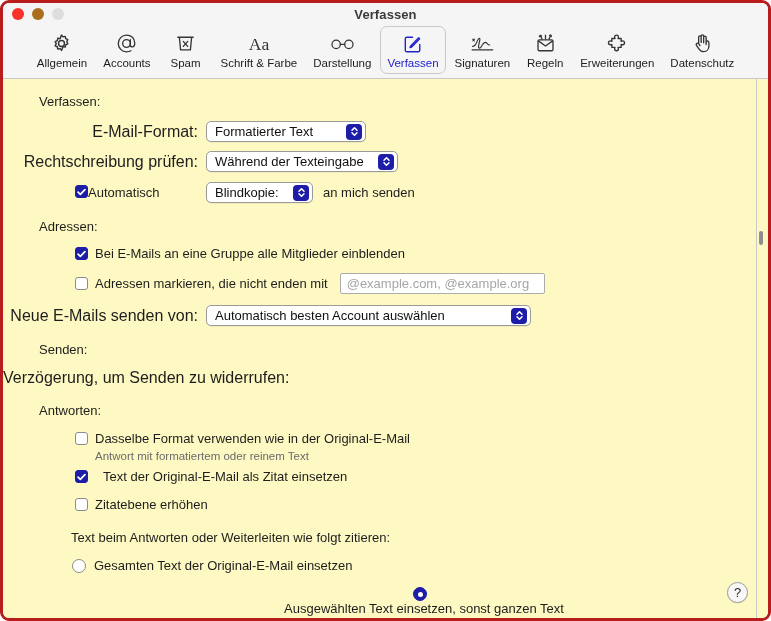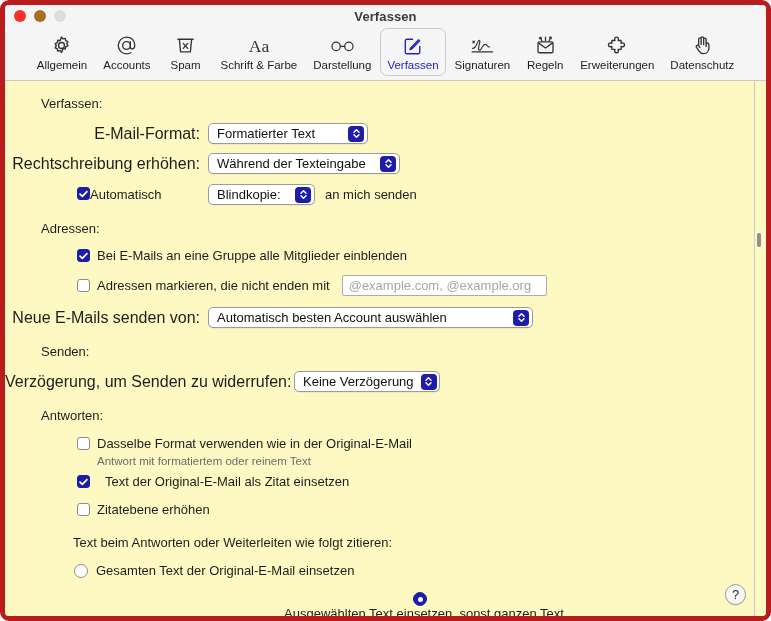--- a/index.html
+++ b/index.html
@@ -7,21 +7,21 @@
     margin: 0; padding: 0;
     width: 771px; height: 621px;
     background: #ffffff;
     font-family: "Liberation Sans", sans-serif;
     -webkit-font-smoothing: antialiased;
   }
   #window {
     position: relative;
     width: 771px; height: 621px;
     background: #f5f5f5;
-    border: 5px solid #b91c1c;
+    border: 3px solid #b91c1c;
     border-radius: 9px;
     overflow: hidden;
   }
 
   
   #titlebar {
     position: relative;
     height: 22px;
     background: #f5f5f5;
     display: flex;
@@ -315,21 +315,21 @@
         <span class="parrow">
           <svg width="9" height="11" viewBox="0 0 9 11" fill="none" stroke="#ffffff" stroke-width="1.5" stroke-linecap="round" stroke-linejoin="round">
             <path d="M2 4.3L4.5 1.8 7 4.3"></path>
               <path d="M2 6.7l2.5 2.5L7 6.7"></path>
           </svg>
         </span>
       </div>
     </div>
 
     <div class="row" style="margin-top:9px;">
-      <div class="lbl-right" style="width:195px;">Rechtschreibung erhöhen:</div>
+      <div class="lbl-right" style="width:195px;">Rechtschreibung prüfen:</div>
       <div class="popup" style="margin-left:8px; width:192px;">
         <span class="ptext" style="flex:1;">Während der Texteingabe</span>
         <span class="parrow">
           <svg width="9" height="11" viewBox="0 0 9 11" fill="none" stroke="#ffffff" stroke-width="1.5" stroke-linecap="round" stroke-linejoin="round">
             <path d="M2 4.3L4.5 1.8 7 4.3"></path>
               <path d="M2 6.7l2.5 2.5L7 6.7"></path>
           </svg>
         </span>
       </div>
     </div>
@@ -384,29 +384,20 @@
               <path d="M2 6.7l2.5 2.5L7 6.7"></path>
           </svg>
         </span>
       </div>
     </div>
 
     <div class="section-title" style="margin-top:16px;">Senden:</div>
 
     <div class="row" style="margin-top:12px;">
       <div class="lbl-right" style="width:281px;">Verzögerung, um Senden zu widerrufen:</div>
-      <div class="popup" style="margin-left:8px; width:146px;">
-        <span class="ptext" style="flex:1;">Keine Verzögerung</span>
-        <span class="parrow">
-          <svg width="9" height="11" viewBox="0 0 9 11" fill="none" stroke="#ffffff" stroke-width="1.5" stroke-linecap="round" stroke-linejoin="round">
-            <path d="M2 4.3L4.5 1.8 7 4.3"></path>
-              <path d="M2 6.7l2.5 2.5L7 6.7"></path>
-          </svg>
-        </span>
-      </div>
     </div>
 
     <div class="section-title" style="margin-top:16px;">Antworten:</div>
 
     <div class="row" style="margin-top:13px; padding-left:72px;">
       <span class="cb off"></span>
       <span class="plain" style="margin-left:7px;">Dasselbe Format verwenden wie in der Original-E-Mail</span>
     </div>
 
     <div class="sub-note" style="margin-left:92px; margin-top:4px;">Antwort mit formatiertem oder reinem Text</div>

